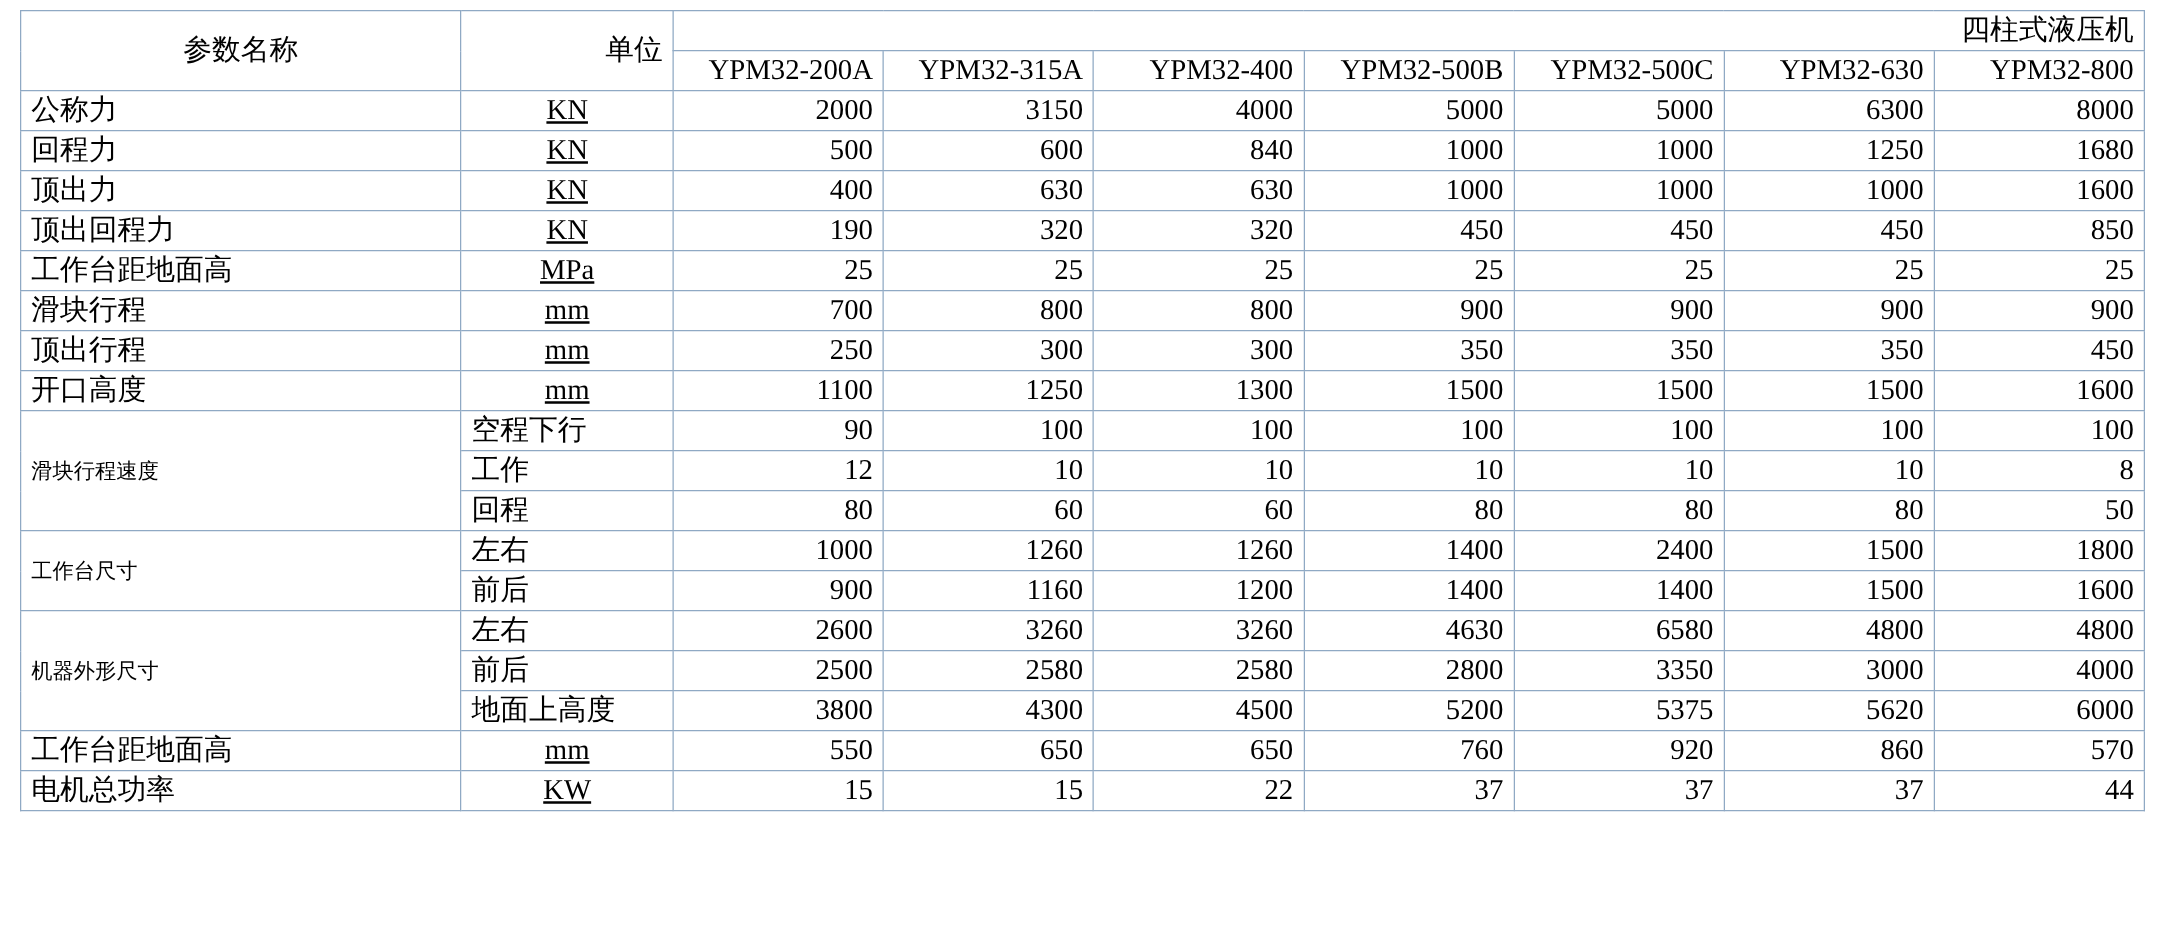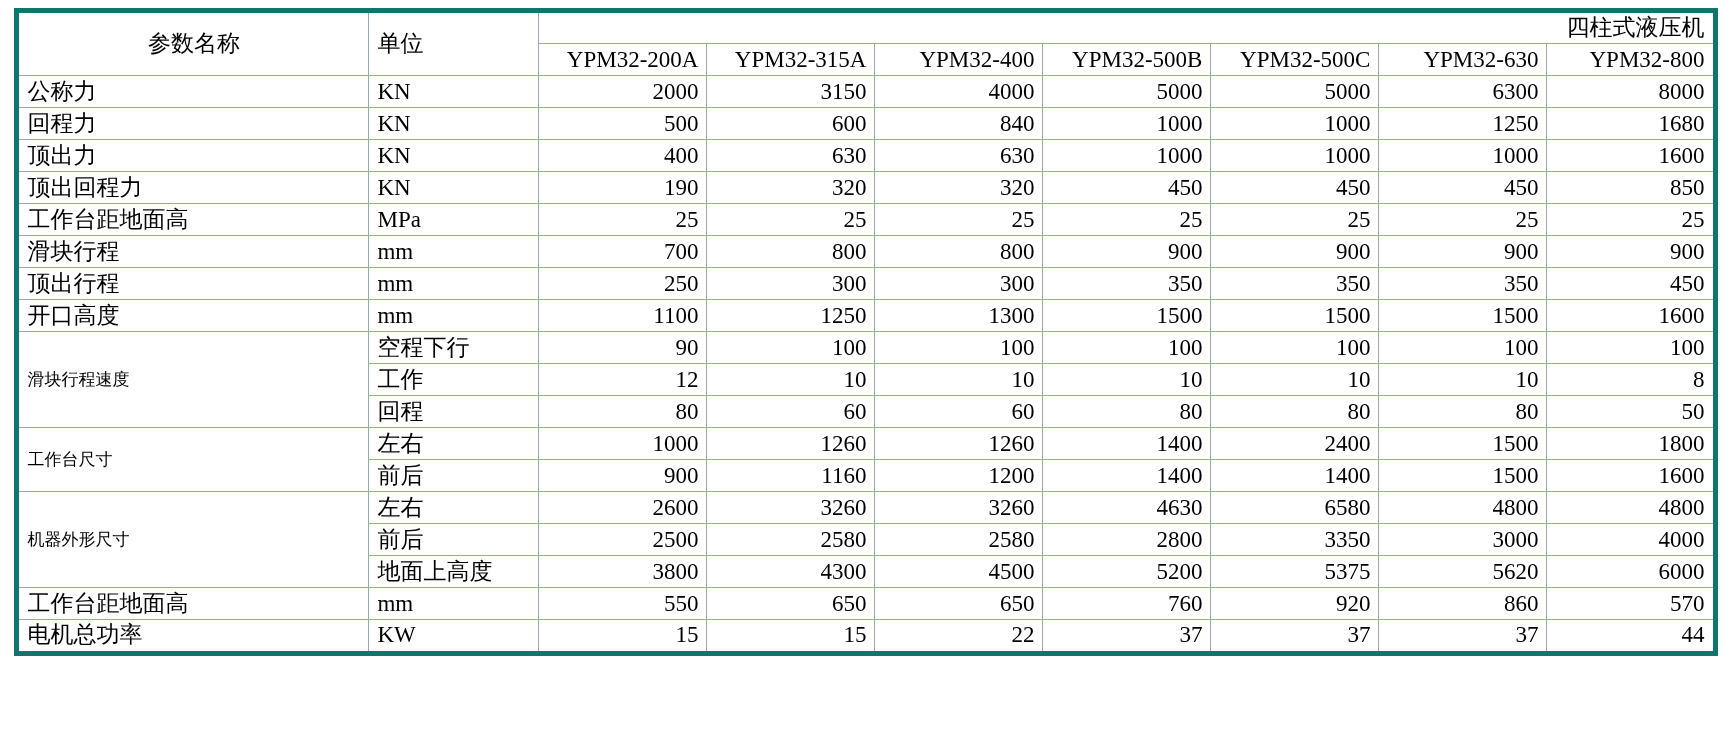--- a/index.html
+++ b/index.html
@@ -19,21 +19,21 @@
     width: 1732px;
     height: 752px;
     box-sizing: border-box;
     padding: 8px 4px 0 4px;
   }
   table.spec {
     border-collapse: collapse;
     table-layout: fixed;
     width: 1700px;
     margin: 0 auto;
-    border: 5px solid #0f766e;
+    border: 1px solid #0f766e;
   }
   table.spec td, table.spec th {
     border: 1px solid #8fa9c4;
     font-weight: normal;
     font-size: 23px;
     line-height: 1.15;
     padding: 2px 8px;
     height: 32px;
     box-sizing: border-box;
     vertical-align: middle;
@@ -48,37 +48,38 @@
   .hdr-title {
     font-size: 26px;
     text-align: right;
   }
   .hdr-param {
     font-size: 26px;
     text-align: center;
   }
   .hdr-unit {
     font-size: 26px;
-    text-align: left;
+    text-align: right;
   }
   .hdr-model {
     font-size: 23px;
     text-align: right;
     padding: 2px 4px;
   }
   .row-name {
     font-size: 24px;
   }
   .row-name.group {
     font-size: 17px;
   }
   .cell-unit {
-    text-align: left;
+    text-align: center;
     font-size: 23px;
     padding-left: 10px;
+    text-decoration: underline;
   }
   .cell-val {
     text-align: right;
     font-size: 23px;
     padding-right: 10px;
   }
   .subrow-label {
     text-align: left;
     font-size: 23px;
     padding-left: 10px;

